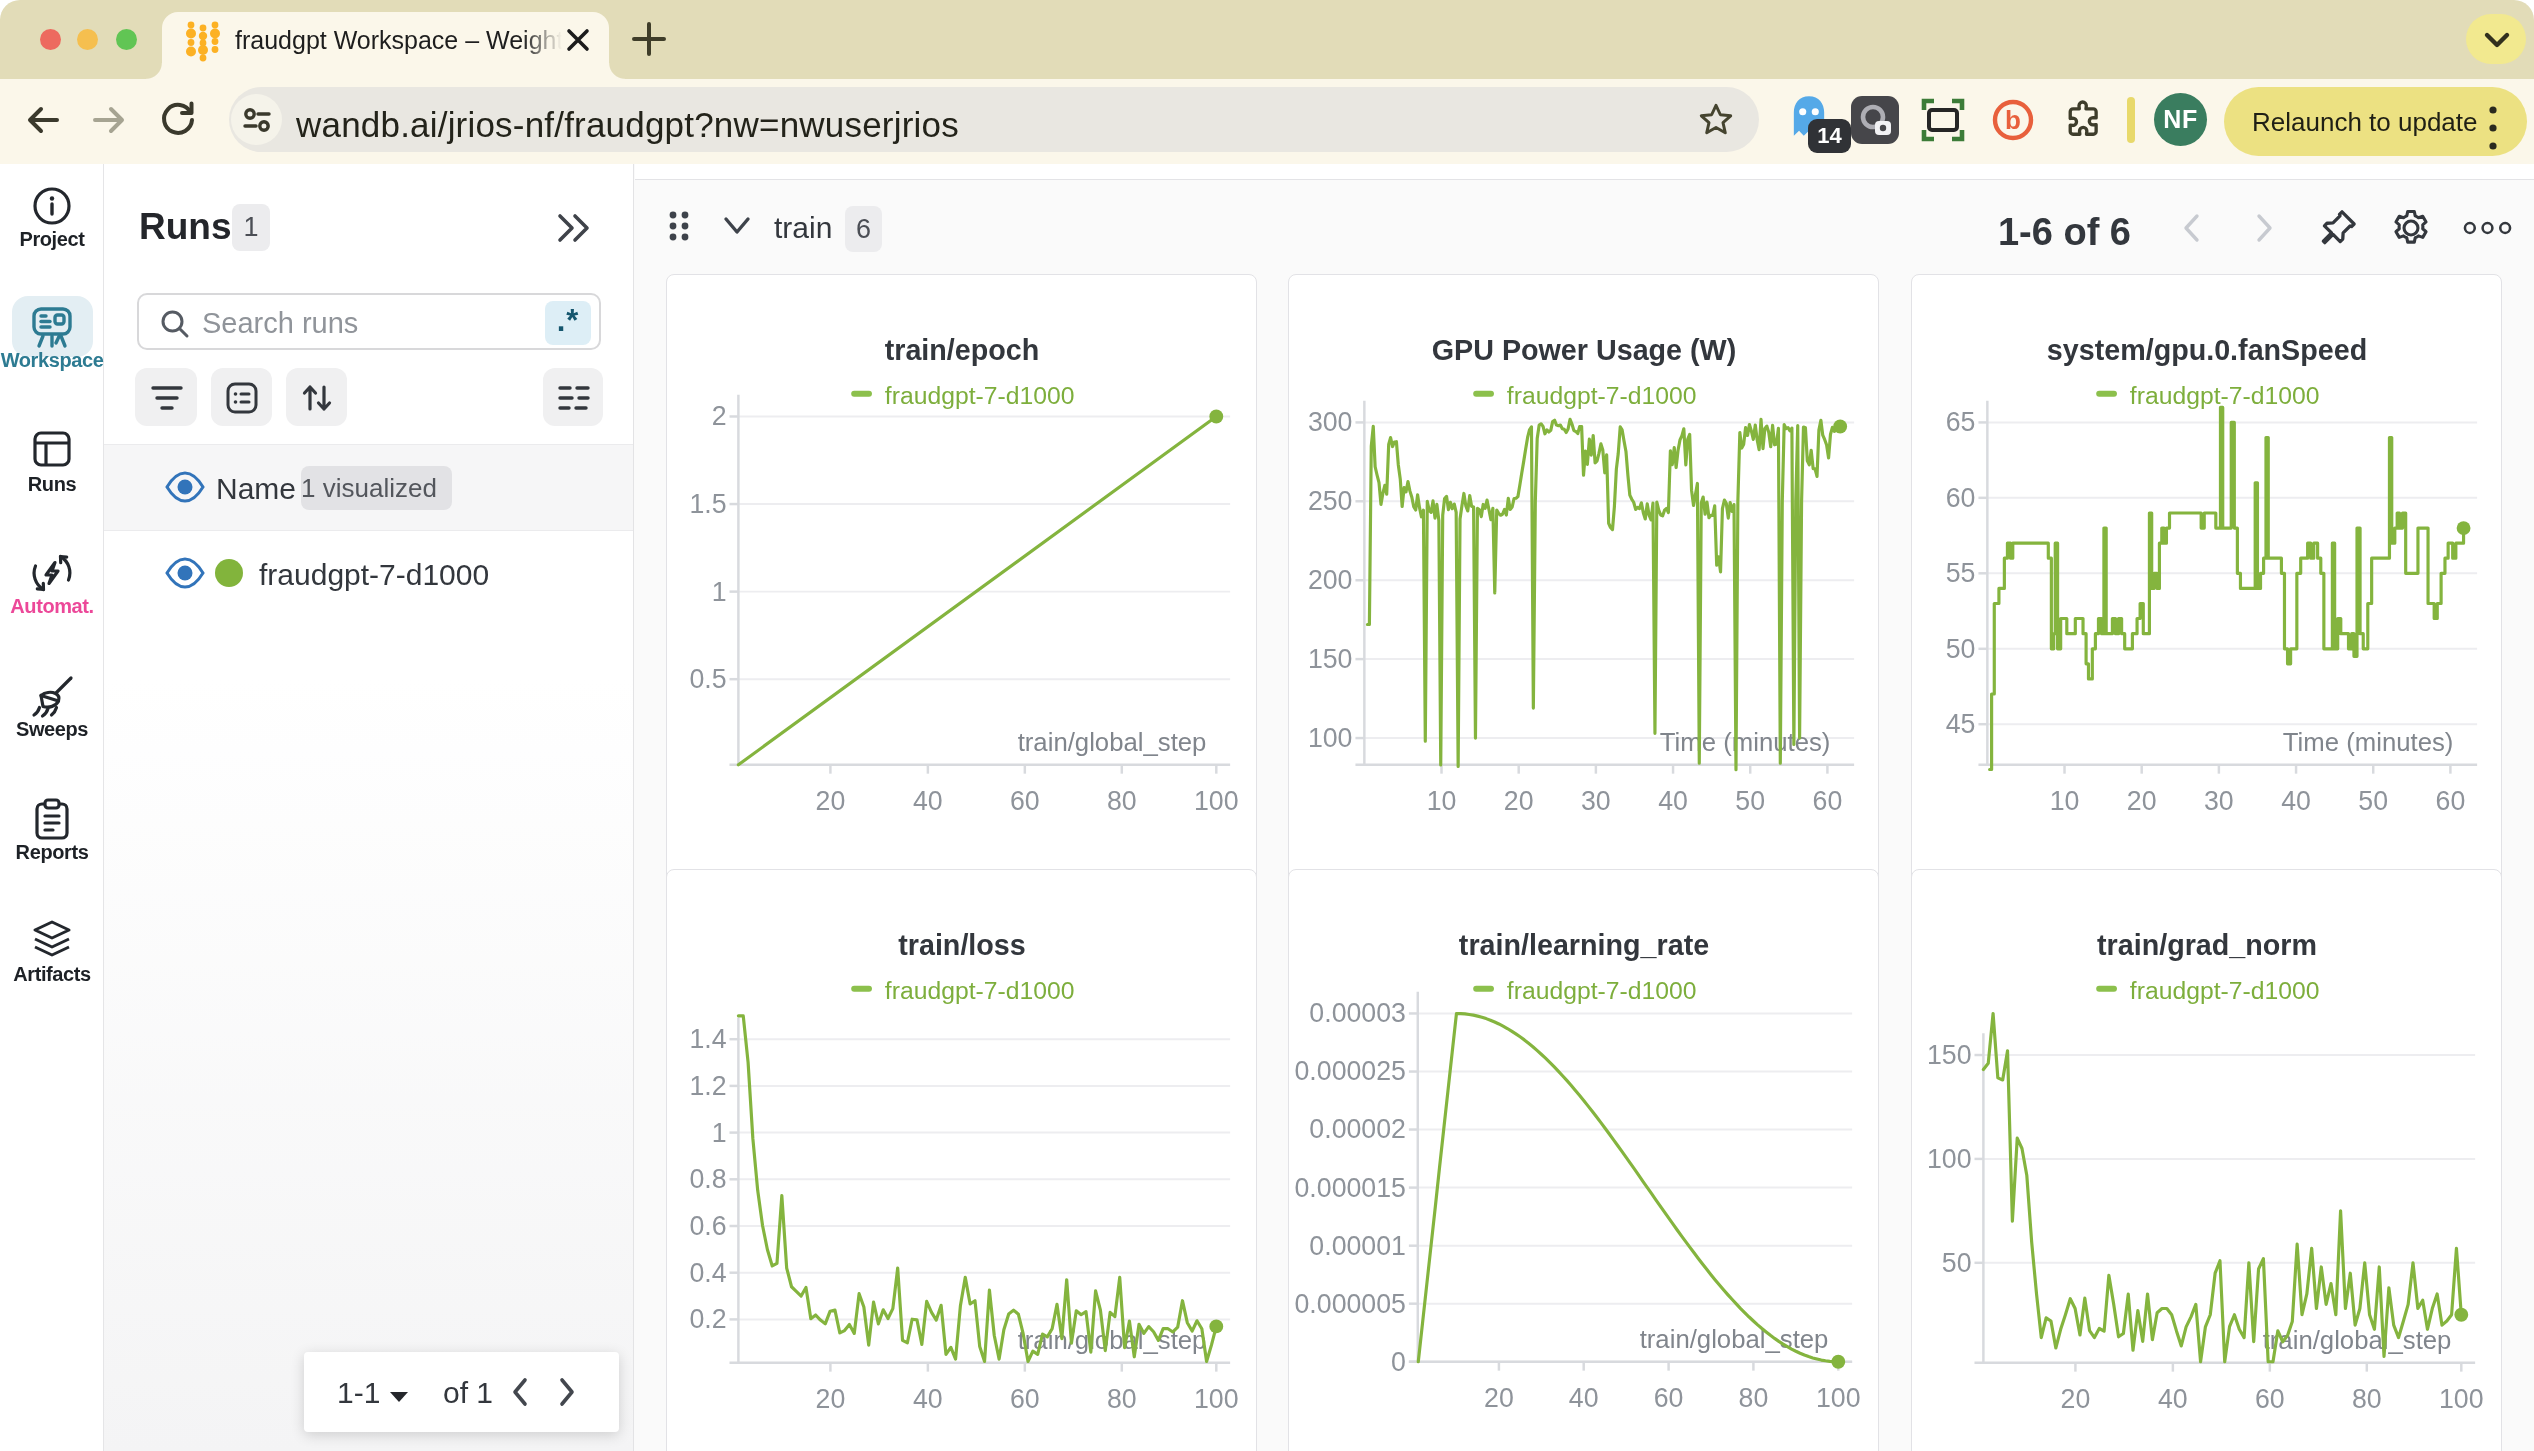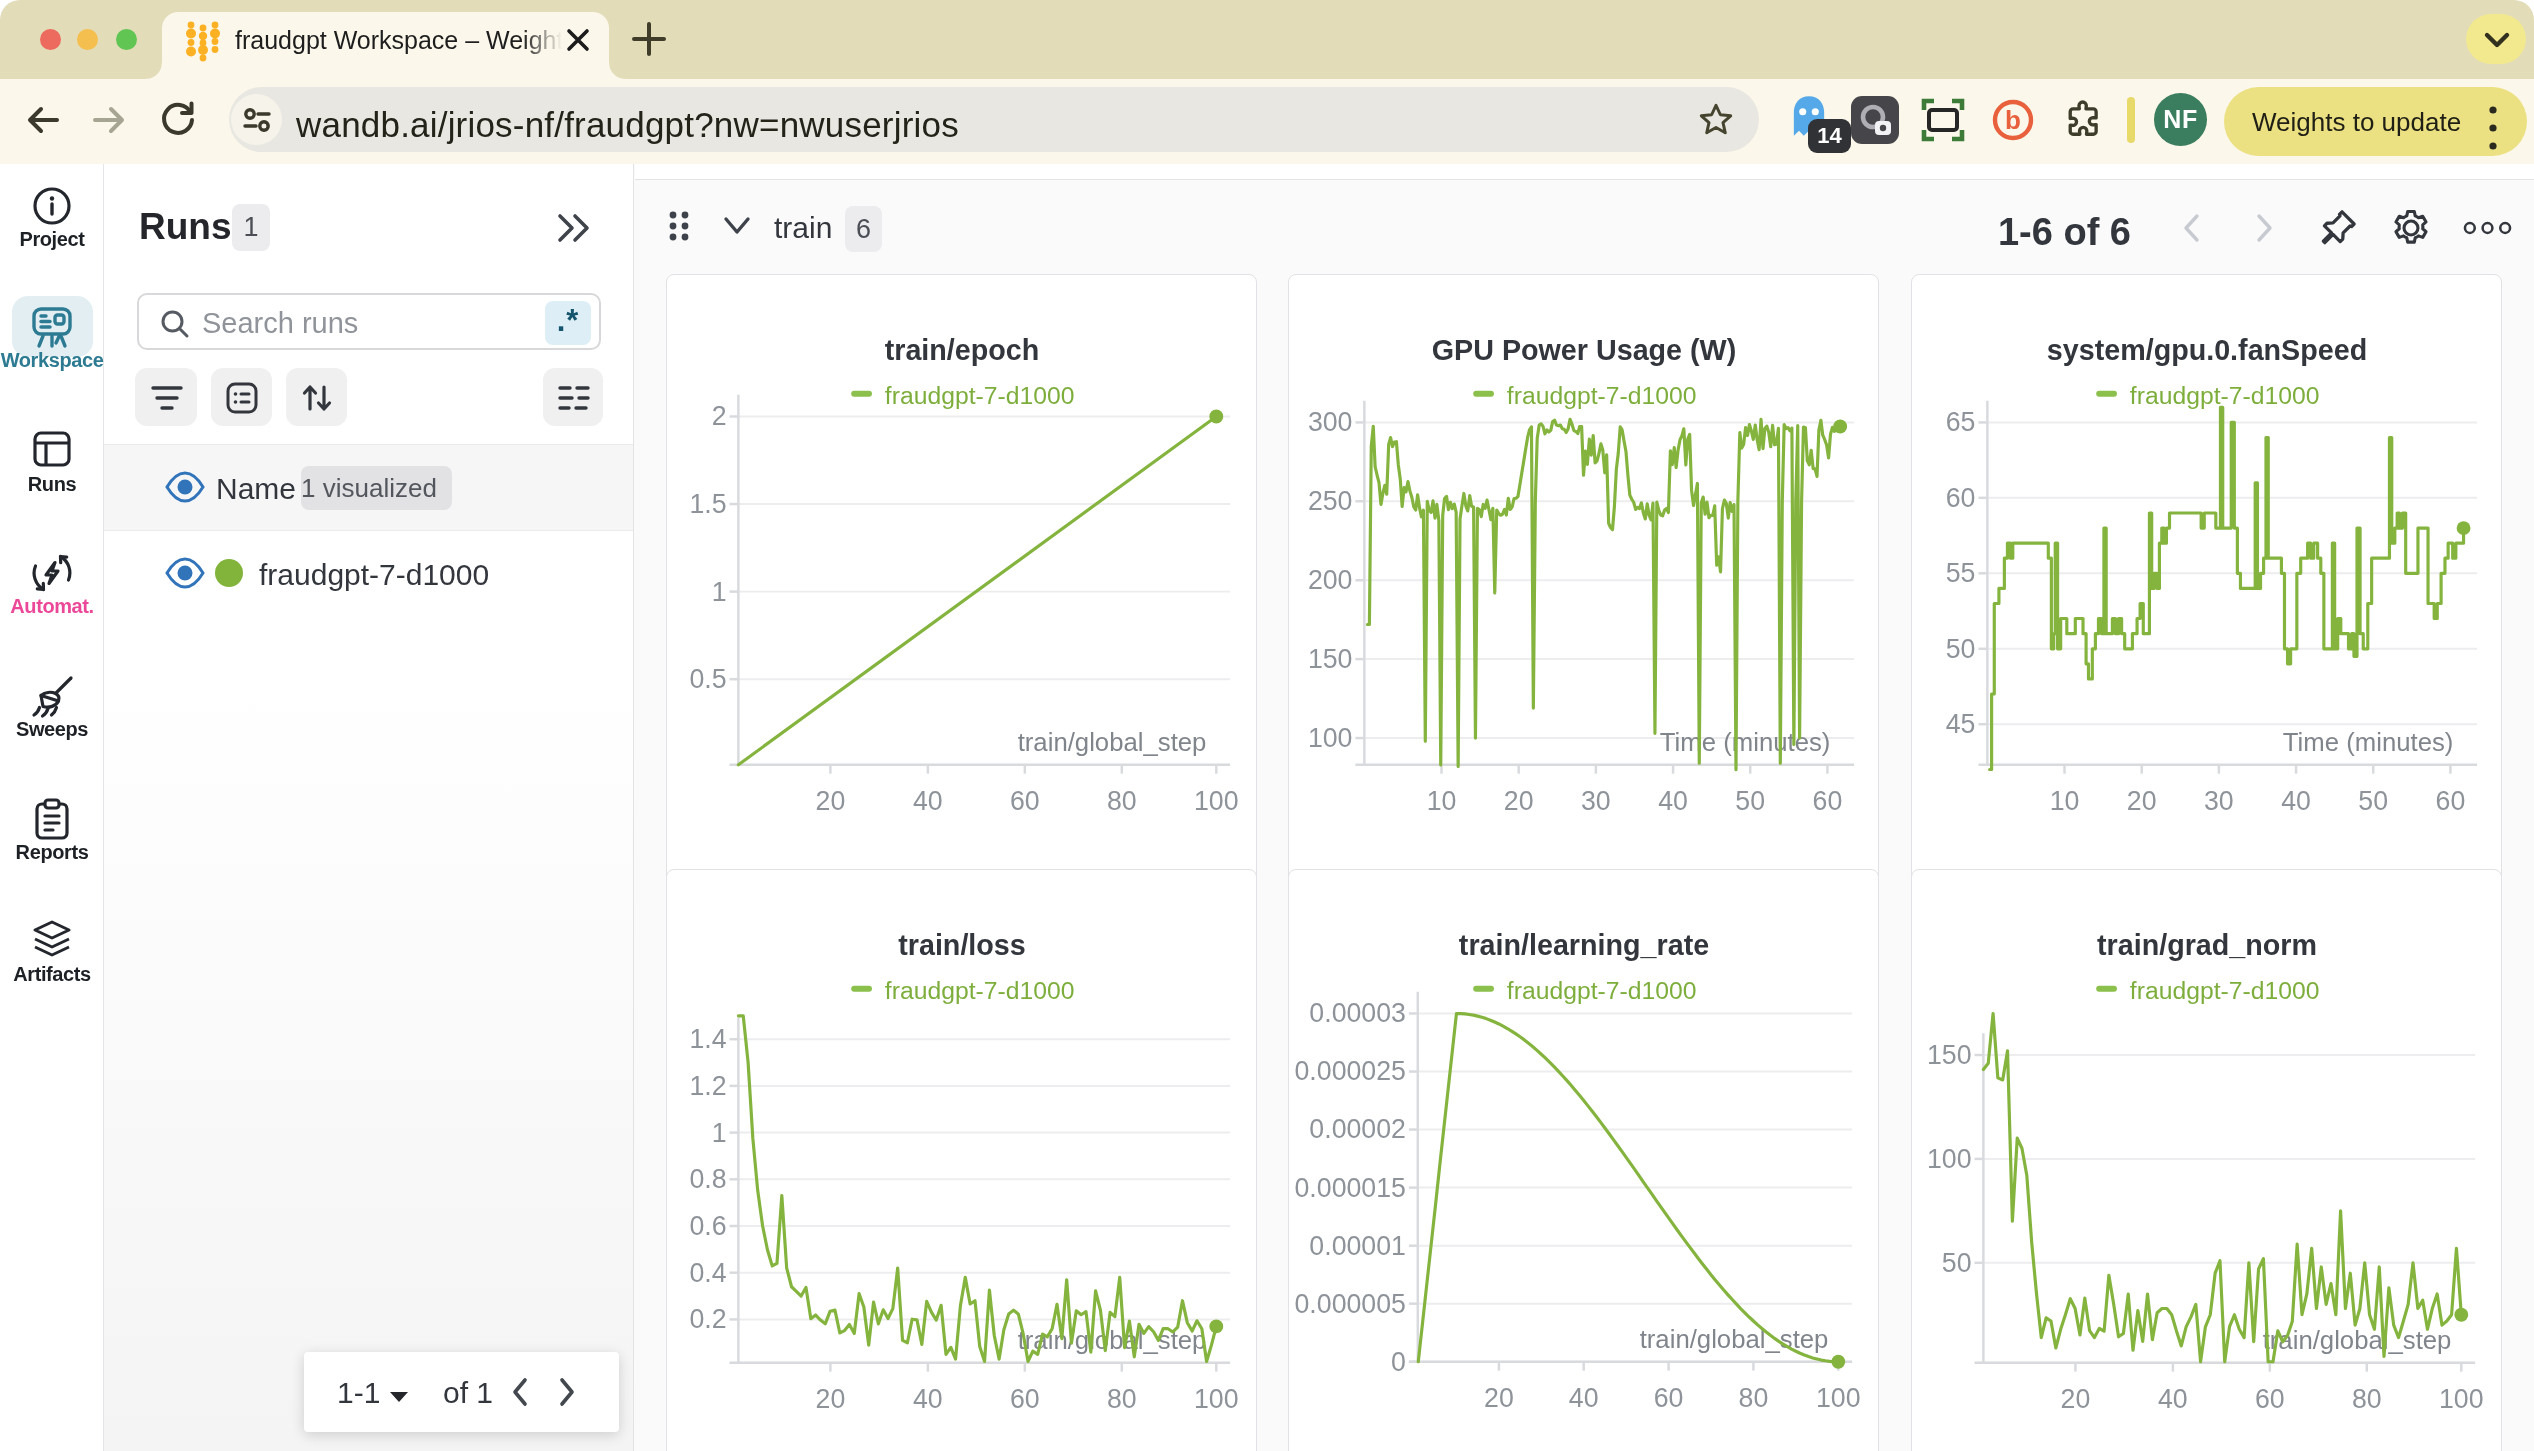--- a/index.html
+++ b/index.html
@@ -140,21 +140,21 @@
   <circle cx="22" cy="22" r="18" fill="none" stroke="#e8603c" stroke-width="4.4"></circle>
   <text x="22" y="31" text-anchor="middle" font-size="26" font-weight="bold" fill="#e8603c" font-family="Liberation Sans">b</text>
   </svg>
 <svg class="abs" style="left:2062px;top:98px" width="42" height="42" viewBox="0 0 24 24">
   <path d="M9.7 4.4 a2.1 2.1 0 0 1 4.2 0 l-0.2 1.8 h4.2 a1.6 1.6 0 0 1 1.6 1.6 v3.6 l-1.8 -0.2 a2.1 2.1 0 0 0 0 4.2 l1.8 -0.2 v3.9 a1.6 1.6 0 0 1 -1.6 1.6 h-3.9 l0.2 -1.8 a2.1 2.1 0 0 0 -4.2 0 l0.2 1.8 H6.3 a1.6 1.6 0 0 1 -1.6 -1.6 v-3.6 l1.5 0.2 a2.1 2.1 0 0 0 0 -4.2 l-1.5 0.2 V7.8 a1.6 1.6 0 0 1 1.6 -1.6 h3.6 Z" fill="none" stroke="#3e3d2b" stroke-width="1.9" stroke-linejoin="round"></path>
   </svg>
 <div class="abs" style="left:2127px;top:97px;width:8px;height:46px;border-radius:4px;background:#e8d96b"></div>
 <div class="abs" style="left:2154px;top:93px;width:53px;height:53px;border-radius:50%;background:#3a7d5f;
   color:#fff;font-size:25px;font-weight:bold;text-align:center;line-height:53px;letter-spacing:0.5px">NF</div>
 <div id="relaunch">
-    <span>Weights to update</span>
+    <span>Relaunch to update</span>
   </div>
 <svg class="abs" style="left:2483px;top:104px" width="20" height="48" viewBox="0 0 20 48">
   <g fill="#2a2a1f">
       <circle cx="10" cy="6" r="3.6"></circle>
       <circle cx="10" cy="24" r="3.6"></circle>
       <circle cx="10" cy="42" r="3.6"></circle>
     </g>
   </svg>
 
 <div id="app">

